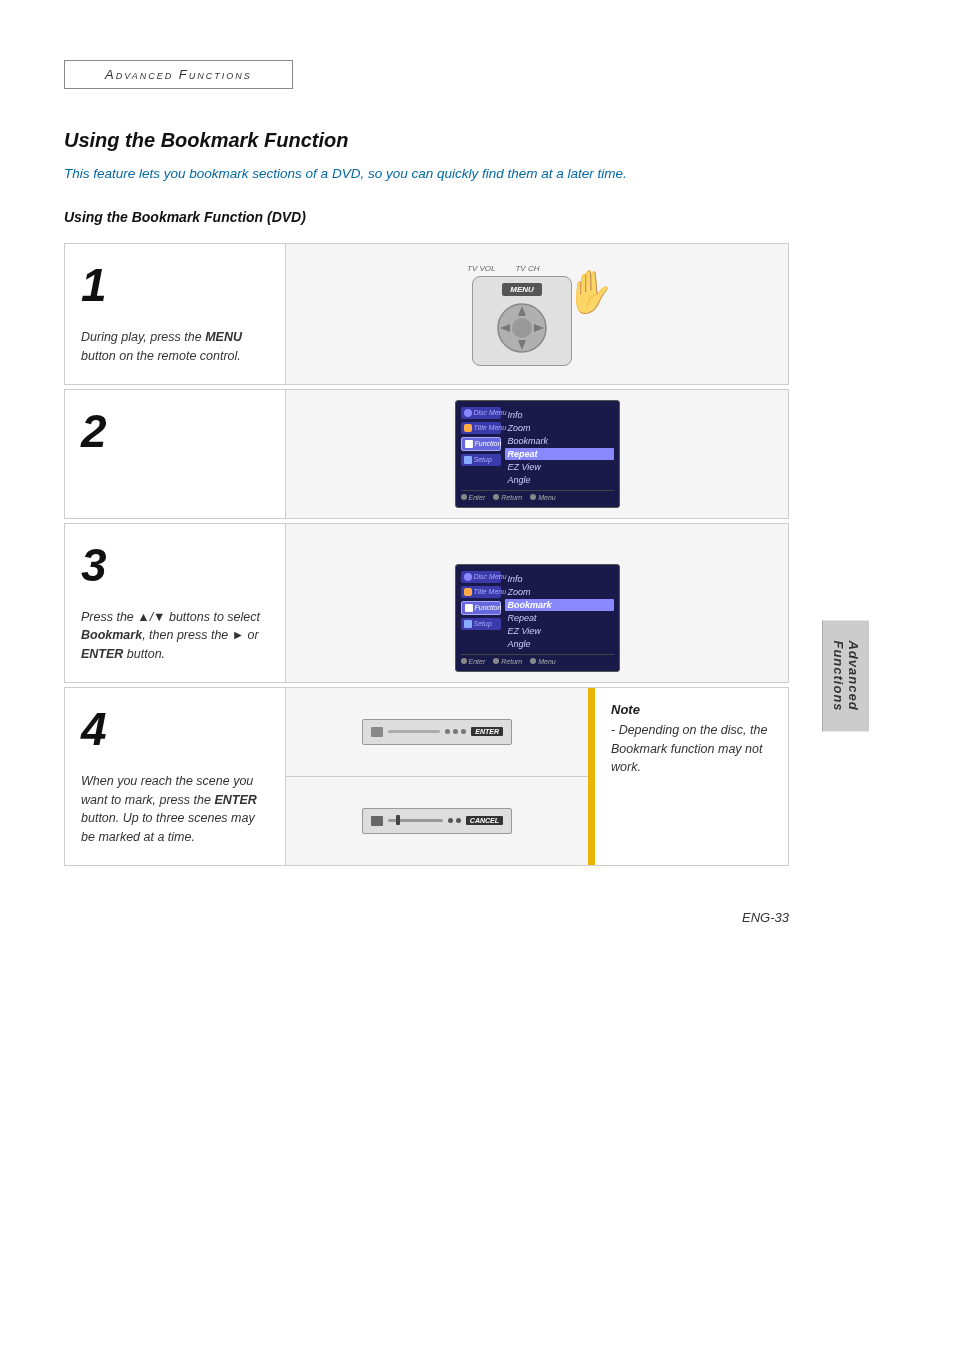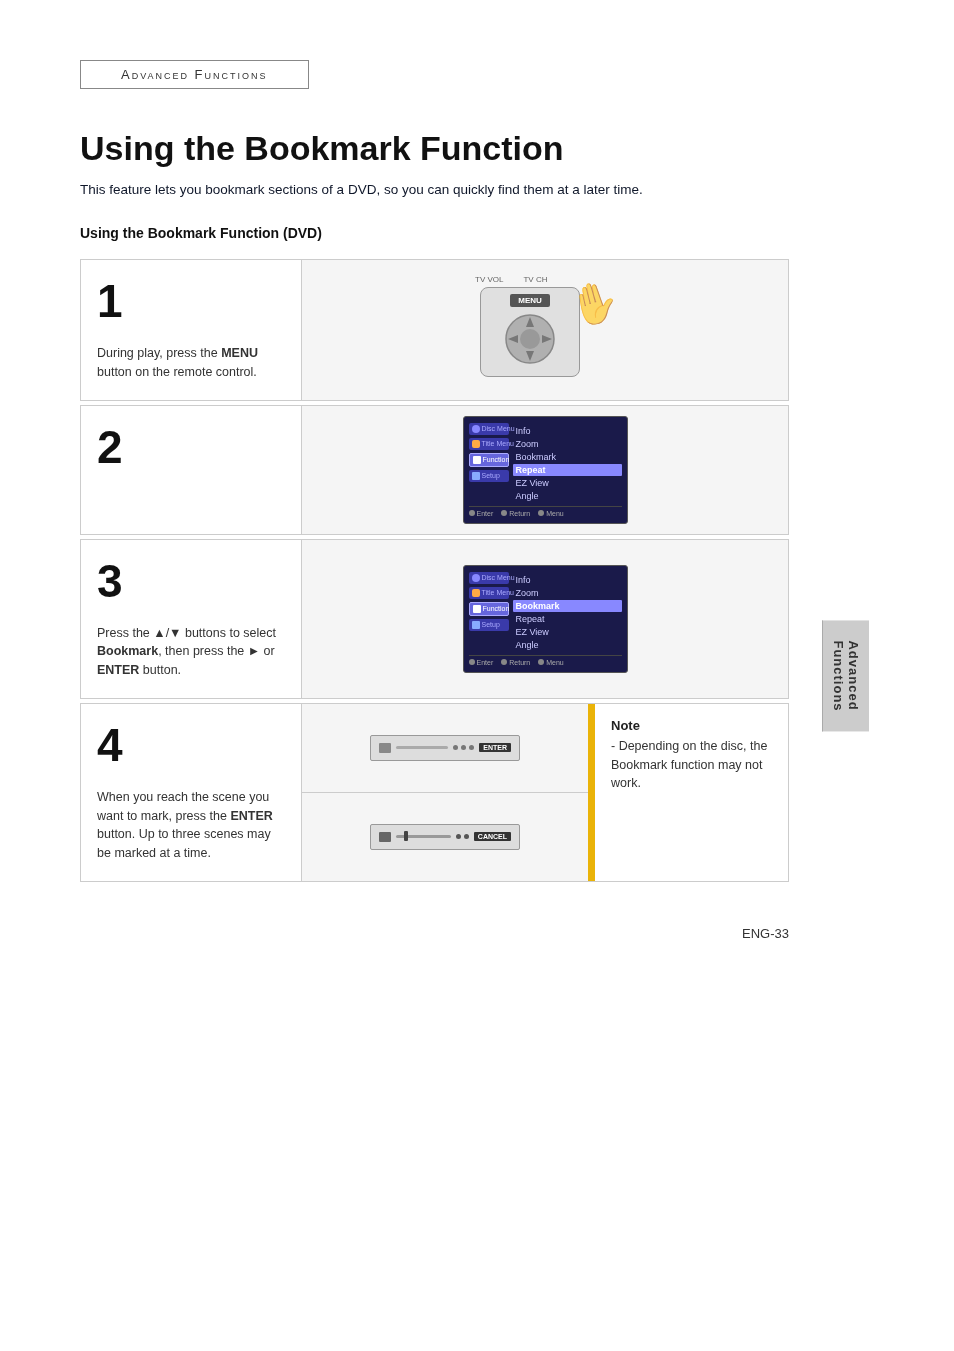--- a/index.html
+++ b/index.html
@@ -9,48 +9,49 @@
       background: #ffffff;
       font-family: Arial, Helvetica, sans-serif;
       font-size: 14px;
       color: #222;
       position: relative;
     }
 
     .page-wrapper {
       width: 869px;
       min-height: 1351px;
-      padding: 60px 80px 60px 80px;
+      padding: 60px 80px 60px 64px;
       position: relative;
+      font-style: italic;
     }
 
     
     .header-box {
       border: 1px solid #888;
       display: inline-block;
       padding: 6px 40px;
       margin-bottom: 40px;
       font-size: 13px;
       letter-spacing: 2px;
       color: #333;
       font-variant: small-caps;
     }
 
     
     .main-title {
-      font-size: 34px;
+      font-size: 20px;
       font-weight: bold;
       margin-bottom: 14px;
       color: #111;
     }
 
     .subtitle-text {
       font-size: 13.5px;
       margin-bottom: 28px;
-      color: #0f172a;
+      color: #0369a1;
     }
 
     .section-heading {
       font-size: 14px;
       font-weight: bold;
       margin-bottom: 18px;
       color: #111;
     }
 
     
@@ -90,21 +91,21 @@
       margin-top: 20px;
     }
 
     .step-text b {
       font-weight: bold;
     }
 
     .step-right {
       flex: 1;
       display: flex;
-      align-items: center;
+      align-items: flex-end;
       justify-content: center;
       background: #f5f5f5;
       padding: 10px;
       border-left: 1px solid #ccc;
     }
 
     
     .remote-illustration {
       width: 160px;
       height: 110px;

